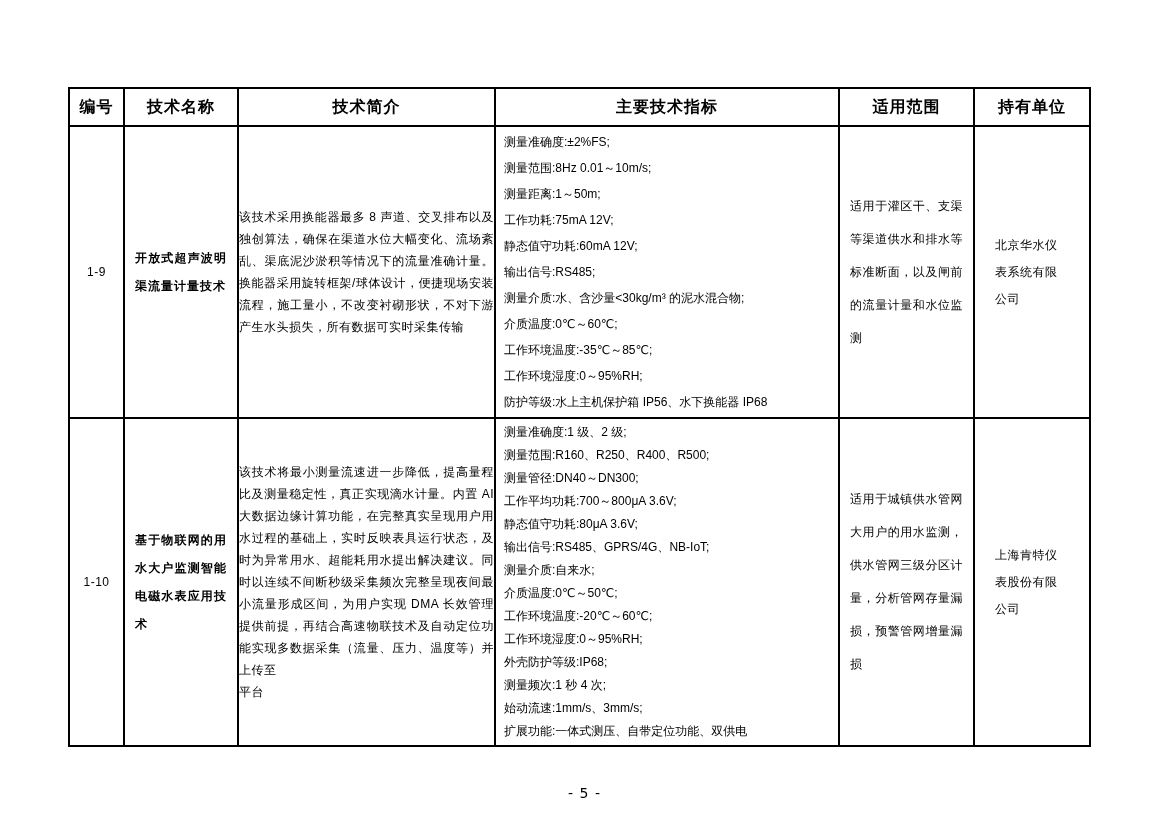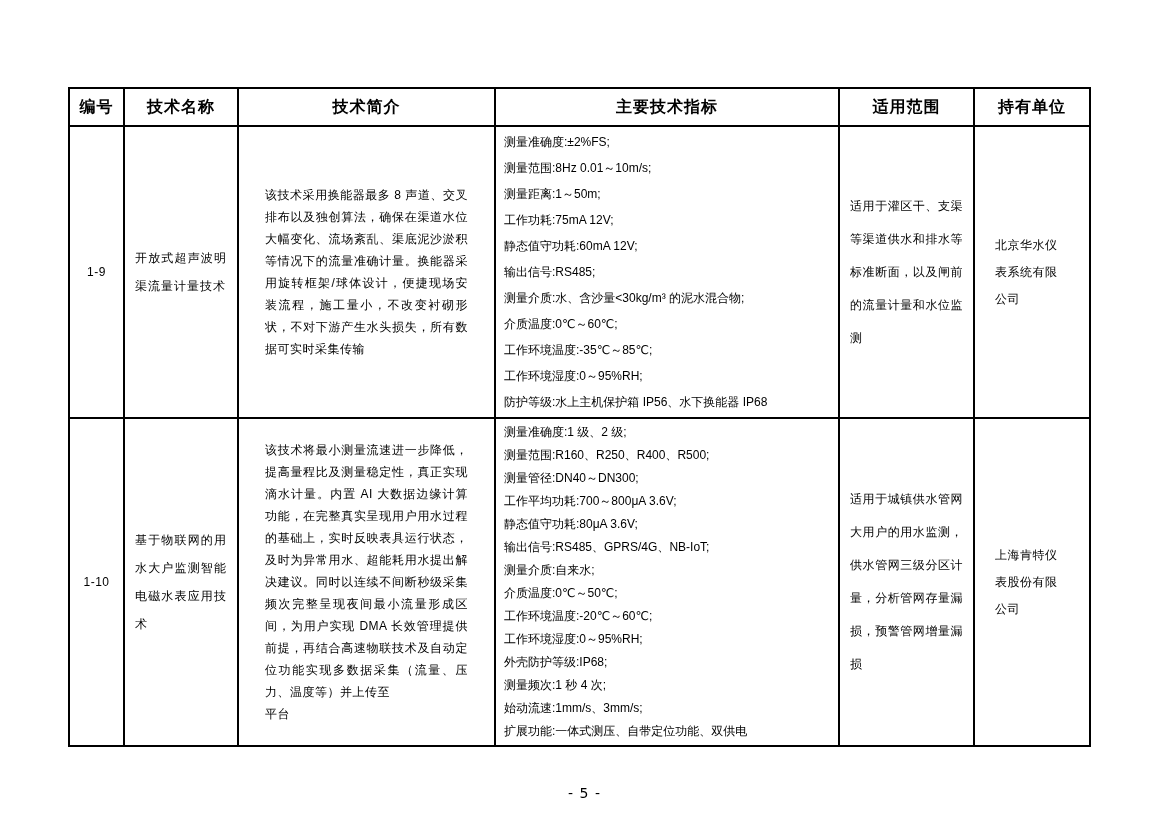--- a/index.html
+++ b/index.html
@@ -29,22 +29,22 @@
   .tech-table th {
     height: 38px;
     font-size: 16px;
     font-weight: bold;
     text-align: center;
     letter-spacing: 1px;
   }
   tr.data-row-1 { height: 288px; }
   tr.data-row-2 { height: 327px; }
   td.col-id { text-align: center; letter-spacing: 0.5px; }
-  td.col-name { padding: 0 10px; line-height: 28px; text-align: justify; letter-spacing: 1px; }
-  td.col-intro { padding: 0 26px; }
+  td.col-name { padding: 0 10px; line-height: 28px; text-align: justify; letter-spacing: 1px; font-weight: bold; }
+  td.col-intro { padding: 0 0; }
   td.col-intro .intro-text {
     line-height: 22px;
     text-align: justify;
     white-space: pre-line;
     letter-spacing: 0.5px;
   }
   td.col-ind { padding: 2px 6px 2px 8px; }
   .data-row-1 .ind-line { line-height: 26px; }
   .data-row-2 .ind-line { line-height: 23px; }
   td.col-scope { padding: 0 10px; line-height: 33px; text-align: justify; letter-spacing: 0.5px; }

